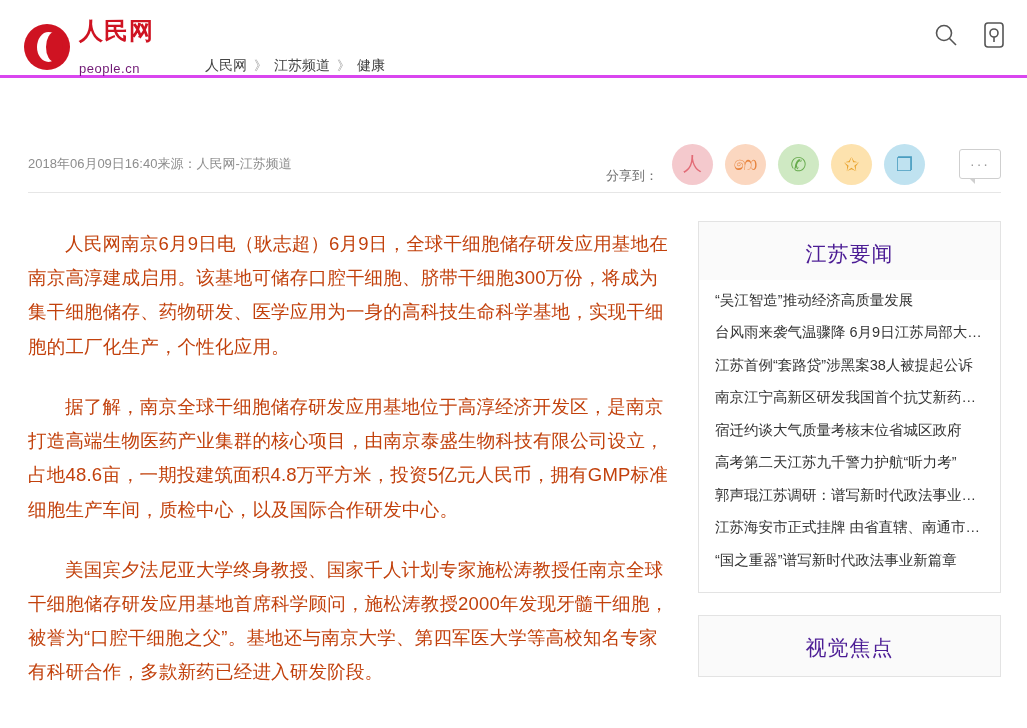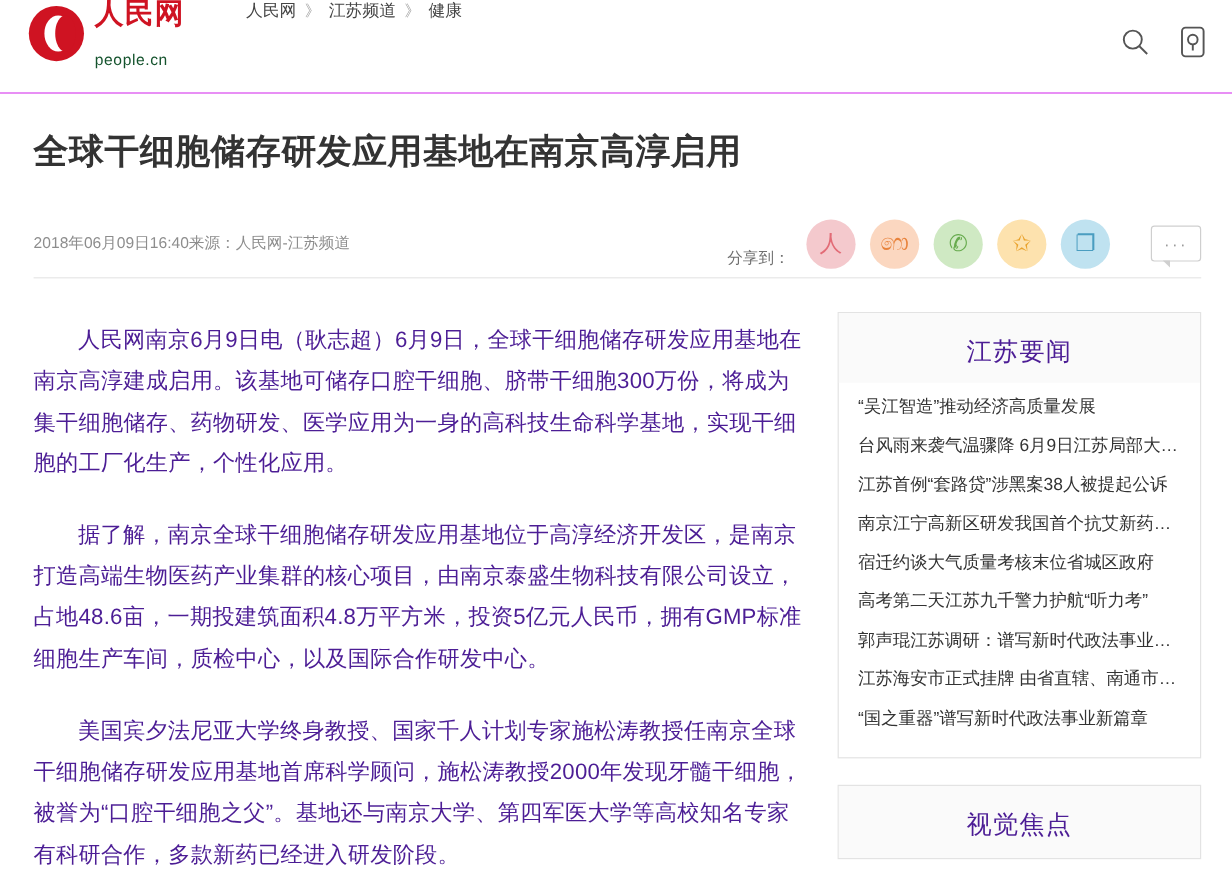--- a/index.html
+++ b/index.html
@@ -14,23 +14,23 @@
     position: relative;
     width: 1027px;
     height: 728px;
     background: #fff;
   }
 
   
   .header {
     position: relative;
     height: 78px;
-    border-bottom: 1px solid #d946ef;
-    display: flex;
-    align-items: flex-start;
+    border-bottom: 3px solid #d946ef;
+    display: flex;
+    align-items: flex-end;
   }
   .logo-wrap {
     width: 175px;
     padding-left: 24px;
     display: flex;
     align-items: center;
     gap: 9px;
   }
   .logo-mark {
     width: 46px; height: 46px;
@@ -59,21 +59,21 @@
   .logo-text { line-height: 1; }
   .logo-cn {
     font-size: 24px;
     font-weight: bold;
     color: #cf1322;
     letter-spacing: 1px;
     display: block;
   }
   .logo-en {
     font-size: 13px;
-    color: #14532d;
+    color: #701a75;
     display: block;
     margin-top: 19px;
     letter-spacing: .5px;
   }
   .breadcrumb {
     display: flex;
     align-items: center;
     gap: 7px;
     font-size: 14px;
     color: #444;
@@ -184,21 +184,21 @@
     gap: 28px;
   }
   .article {
     width: 668px;
     padding-top: 34px;
   }
   .article p {
     margin: 0 0 26px 0;
     font-size: 18.5px;
     line-height: 1.85;
-    color: #4c1d95;
+    color: #c2410c;
     text-indent: 2em;
     letter-spacing: .2px;
   }
 
   
   .sidebar {
     width: 303px;
     padding-top: 28px;
   }
   .panel {
@@ -262,21 +262,20 @@
         <svg width="26" height="28" viewBox="0 0 26 28">
           <rect x="4" y="2" width="18" height="24" rx="3" fill="none" stroke="#555" stroke-width="1.6"></rect>
           <circle cx="13" cy="12" r="4" fill="none" stroke="#555" stroke-width="1.6"></circle>
           <path d="M13 16 L13 21" stroke="#555" stroke-width="1.6"></path>
         </svg>
       </div>
     </div>
   </div>
 
   <div class="title-block">
-    <h1 class="article-title">全球干细胞储存研发应用基地在南京高淳启用</h1>
 
     <div class="meta-row">
       <div class="meta-left">
         <span>2018年06月09日16:40</span>
         <span>来源：人民网-江苏频道</span>
       </div>
 
       <div class="share-area">
         <span class="share-label">分享到：</span>
 

